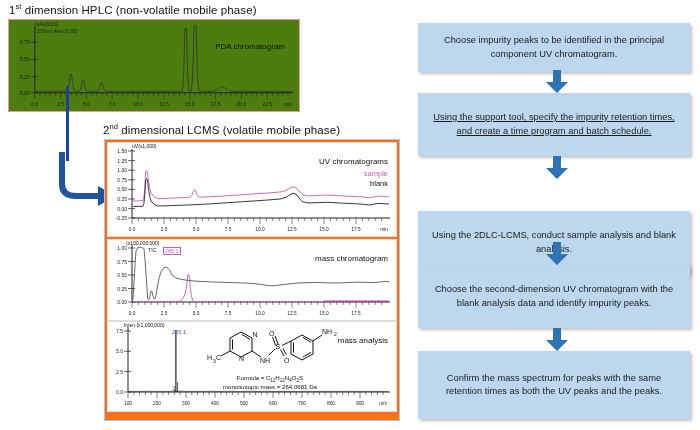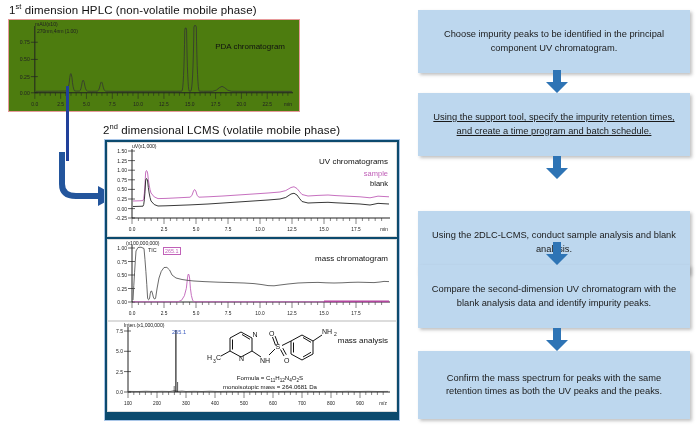--- a/index.html
+++ b/index.html
@@ -25,21 +25,21 @@
   
   #dim1-title{position:absolute;left:9px;top:2px;}
   .panel1{
     position:absolute;left:8px;top:19px;width:292px;height:93px;
     border:1.5px solid #e79a9a;background:#4d7c0f;box-sizing:border-box;
   }
   
   #dim2-title{position:absolute;left:103px;top:122px;}
   .panel2{
     position:absolute;left:104px;top:139px;width:296px;height:282px;
-    border:1.5px solid #a9c6e8;background:#0c4a6e;box-sizing:border-box;
+    border:1.5px solid #a9c6e8;background:#f97316;box-sizing:border-box;
     padding:2px;
   }
   .subpanel{position:relative;background:#fff;border:1px solid #dcdcdc;box-sizing:border-box;}
   .sp-uv{height:95px;margin-bottom:2px;}
   .sp-mc{height:82px;margin-bottom:0;}
   .sp-ms{height:91px;}
 
   .plotsvg{display:block;width:100%;height:100%;}
 
   .corner-label{
@@ -533,21 +533,21 @@
           <line x1="67.9" y1="70" x2="67.9" y2="8" stroke="#111" stroke-width="1.1"></line>
           <line x1="69.6" y1="70" x2="69.6" y2="60" stroke="#111" stroke-width=".7"></line>
           <line x1="66.2" y1="70" x2="66.2" y2="64" stroke="#111" stroke-width=".6"></line>
         </svg>
       </div>
     </div>
   </div>
 
   <div class="flow">
 
-    <div class="fbox" style="top:10px;height:63px;">
+    <div class="fbox" style="top:23px;height:49px;">
       <p>Choose impurity peaks to be identified in the principal component UV chromatogram.</p>
     </div>
     <svg class="farrow" style="top:70px;" viewBox="0 0 26 24">
       <path d="M9,0 L17,0 L17,12 L24,12 L13,23 L2,12 L9,12 Z" fill="#2e74b5"></path>
     </svg>
 
     <div class="fbox" style="top:93px;height:63px;text-decoration:underline;">
       <p>Using the support tool, specify the impurity retention times, and create a time program and batch schedule.</p>
     </div>
     <svg class="farrow" style="top:156px;" viewBox="0 0 26 24">
@@ -555,21 +555,21 @@
     </svg>
 
     <div class="fbox" style="top:179px;height:63px;margin-top:32px;">
       <p>Using the 2DLC-LCMS, conduct sample analysis and blank analysis.</p>
     </div>
     <svg class="farrow" style="top:242px;" viewBox="0 0 26 24">
       <path d="M9,0 L17,0 L17,12 L24,12 L13,23 L2,12 L9,12 Z" fill="#2e74b5"></path>
     </svg>
 
     <div class="fbox" style="top:265px;height:63px;">
-      <p>Compare the second-dimension UV chromatogram with the blank analysis data and identify impurity peaks.</p>
+      <p>Choose the second-dimension UV chromatogram with the blank analysis data and identify impurity peaks.</p>
     </div>
     <svg class="farrow" style="top:328px;" viewBox="0 0 26 24">
       <path d="M9,0 L17,0 L17,12 L24,12 L13,23 L2,12 L9,12 Z" fill="#2e74b5"></path>
     </svg>
 
     <div class="fbox" style="top:351px;height:68px;">
       <p>Confirm the mass spectrum for peaks with the same retention times as both the UV peaks and the peaks.</p>
     </div>
   </div>
 

